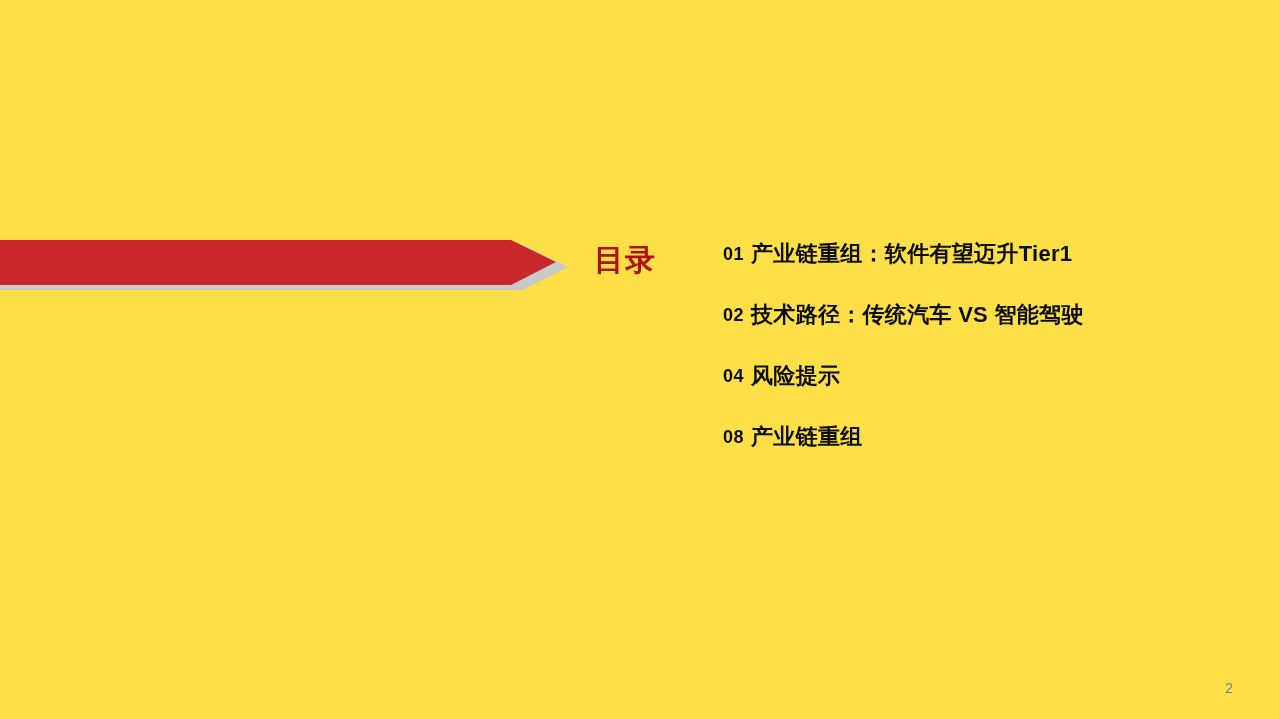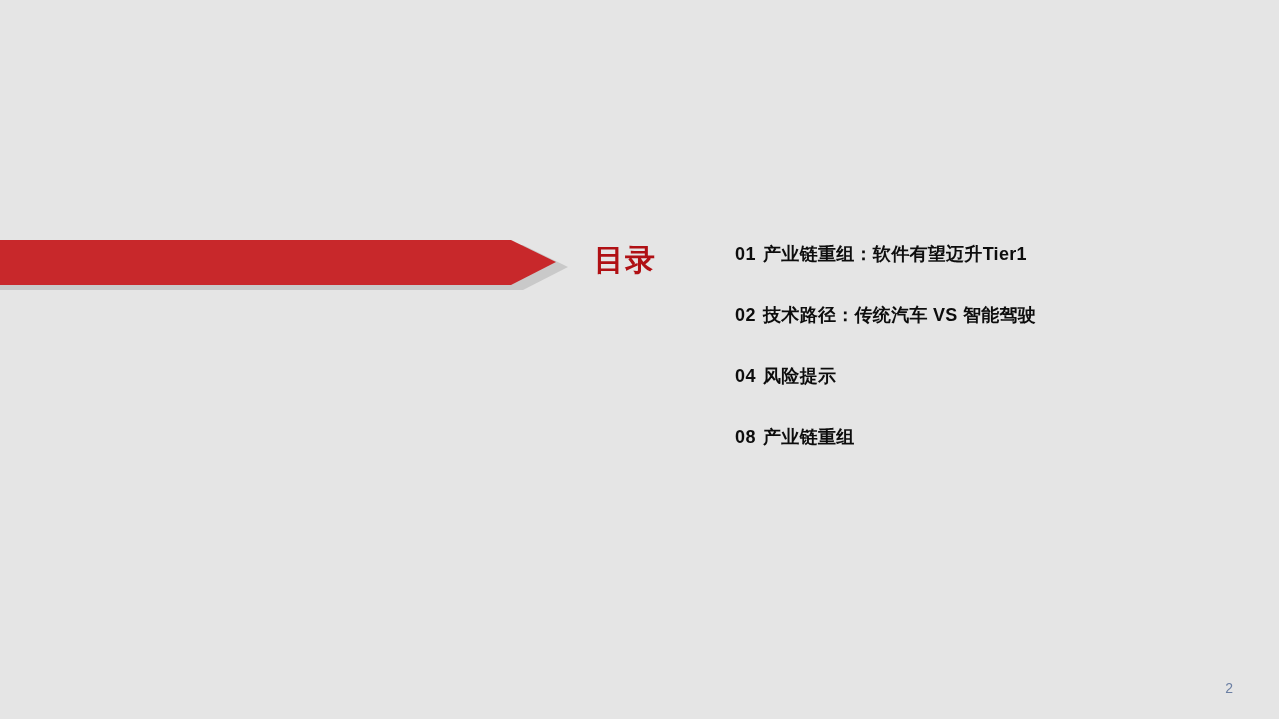--- a/index.html
+++ b/index.html
@@ -11,21 +11,21 @@
     height: 719px;
     background: #ffffff;
     font-family: "Liberation Sans", "DejaVu Sans", sans-serif;
     overflow: hidden;
     position: relative;
   }
 
   .slide {
     position: absolute;
     inset: 0;
-    background: #e5e5e5;
+    background: #fde047;
   }
 
   
   .banner {
     position: absolute;
     left: 0;
     top: 233px;
     width: 580px;
     height: 60px;
   }
@@ -53,31 +53,30 @@
     position: absolute;
     left: 723px;
     top: 241px;
     width: 520px;
   }
   .toc-item {
     height: 61px;
     display: flex;
     align-items: flex-start;
     white-space: nowrap;
-    margin-left: 12px;
   }
   .toc-num {
     font-size: 18px;
     font-weight: bold;
     color: #0d0d0d;
     letter-spacing: 0.5px;
     line-height: 26px;
   }
   .toc-label {
-    font-size: 18px;
+    font-size: 22px;
     font-weight: bold;
     color: #0d0d0d;
     line-height: 26px;
     margin-left: 7px;
     letter-spacing: 0.3px;
   }
 
   
   .page-number {
     position: absolute;

